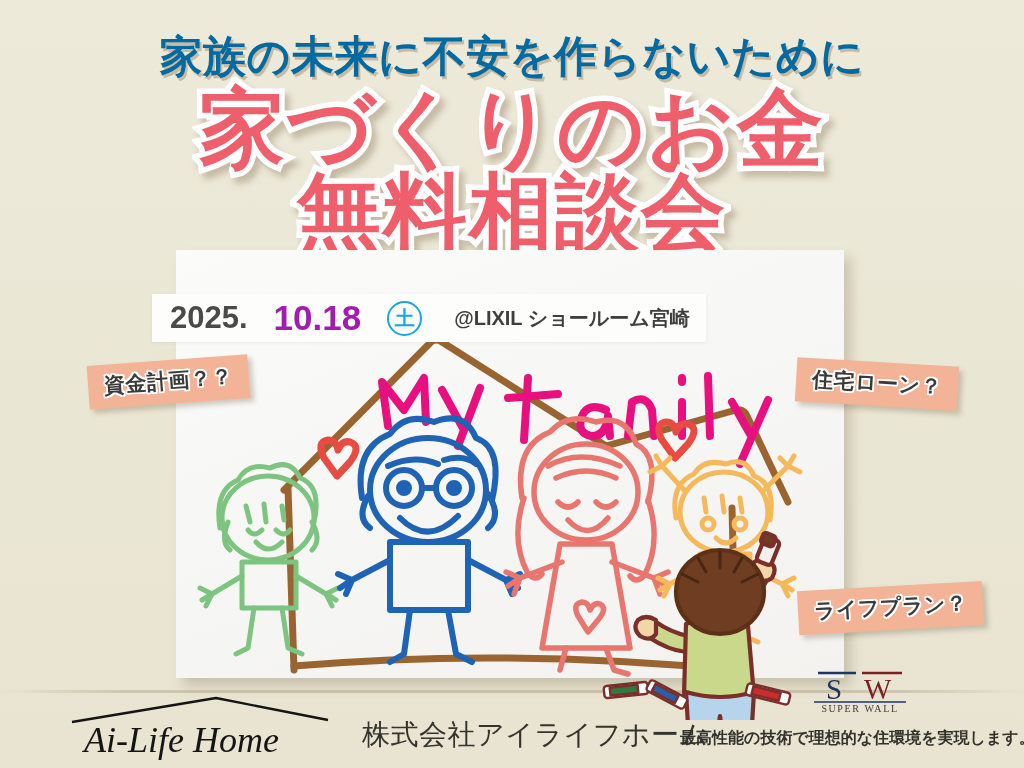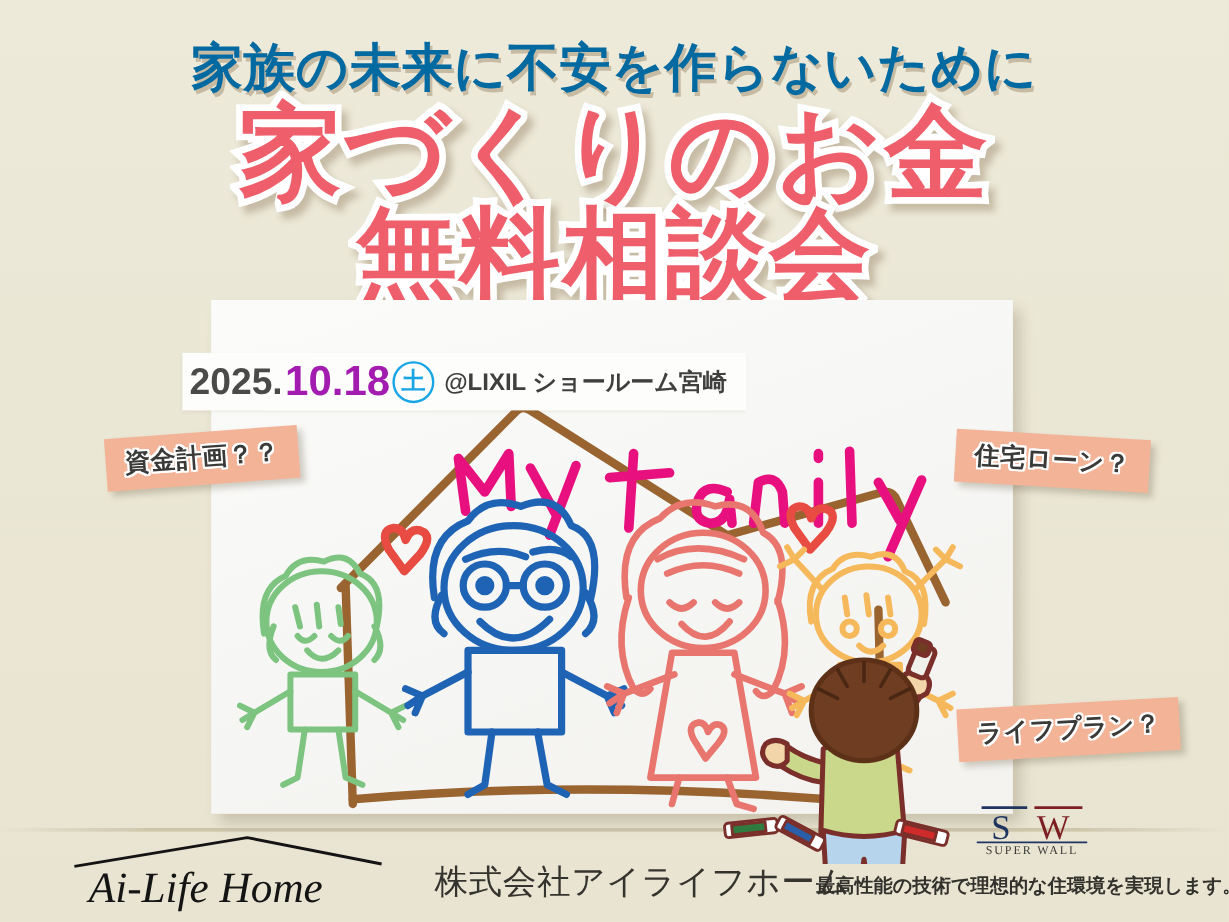--- a/index.html
+++ b/index.html
@@ -45,23 +45,23 @@
   
   .paper{
     position:absolute;left:176px;top:250px;width:668px;height:428px;
     background:linear-gradient(160deg,#fbfbfa 0%,#f6f6f4 50%,#f3f2ef 100%);
     box-shadow:7px 8px 11px rgba(120,105,75,.28);
   }
 
   
   .date-strip{
     position:absolute;left:152px;top:294px;height:44px;
-    padding:2px 16px 2px 6px;
+    padding:2px 16px 2px 18px;
     background:#fdfdfb;
-    display:flex;align-items:center;gap:2px;
+    display:flex;align-items:center;gap:26px;
     white-space:nowrap;
     box-shadow:0 1px 3px rgba(120,105,75,.10);
   }
   .date-strip .y{font-size:31px;font-weight:bold;color:#4a4a48;}
   .date-strip .d{font-size:35px;font-weight:bold;color:#a21caf;letter-spacing:0;}
   .dow-badge{
     width:31px;height:31px;border-radius:50%;
     border:2.4px solid #18a5e6;color:#18a5e6;
     display:flex;align-items:center;justify-content:center;
     font-size:20px;font-weight:bold;line-height:1;
@@ -95,21 +95,21 @@
       -1.6px -1.6px 0 #fff, 1.6px -1.6px 0 #fff,
       -1.6px  1.6px 0 #fff, 1.6px  1.6px 0 #fff,
       -1.6px 0 0 #fff, 1.6px 0 0 #fff, 0 -1.6px 0 #fff, 0 1.6px 0 #fff;
   }
   .tag-1{left:88px;top:360px;transform:rotate(-4.2deg);}
   .tag-2{left:796px;top:362px;transform:rotate(3.4deg);}
   .tag-3{left:96px;top:620px;transform:rotate(0.4deg);}
   .tag-4{left:798px;top:586px;transform:rotate(-3.2deg);}
 
   
-  .brand{position:absolute;left:56px;top:694px;width:270px;height:66px;}
+  .brand{position:absolute;left:66px;top:694px;width:270px;height:66px;}
   .brand svg{display:block;width:270px;height:66px;}
 
   .company{
     position:absolute;left:362px;top:716px;
     font-size:28px;font-weight:normal;color:#35332e;letter-spacing:.5px;
     white-space:nowrap;
   }
 
   .sw-logo{position:absolute;left:800px;top:668px;width:120px;height:46px;}
   .sw-logo svg{display:block;width:120px;height:46px;}

